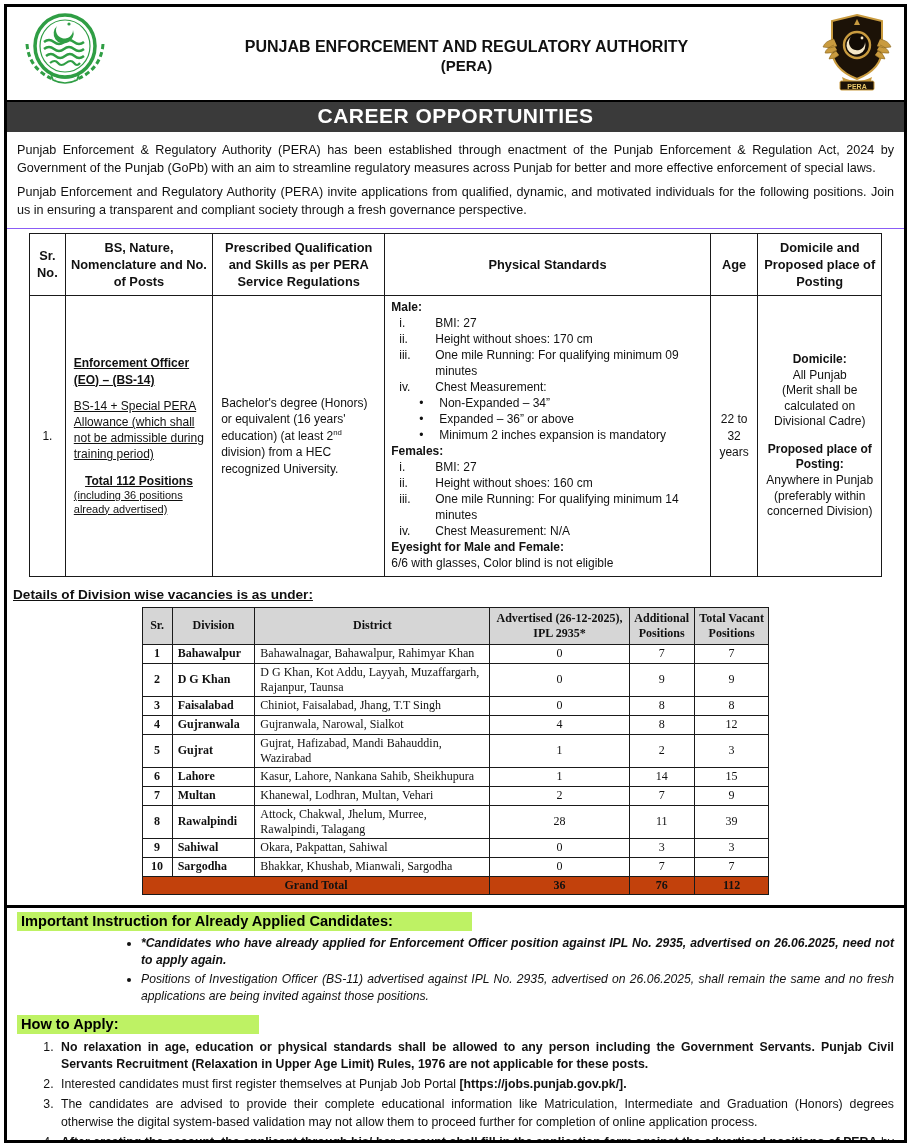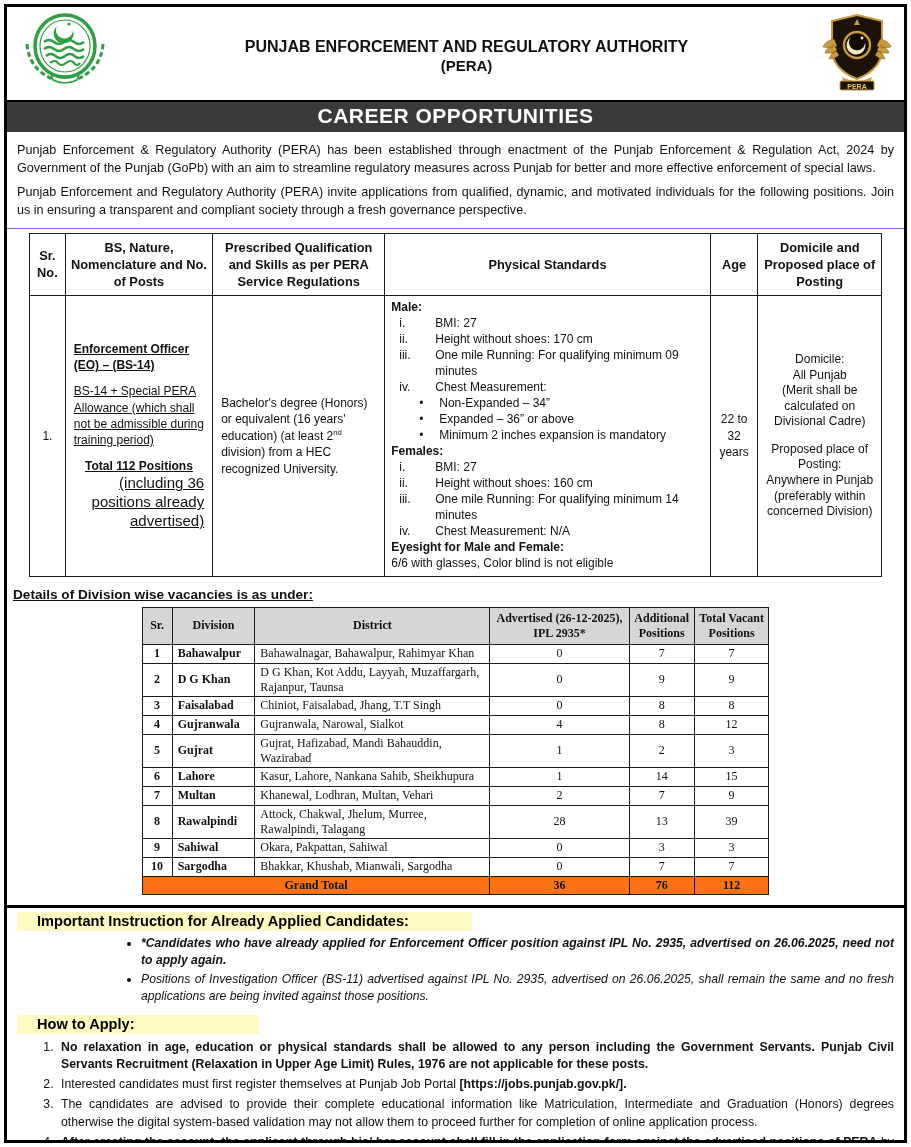--- a/index.html
+++ b/index.html
@@ -36,53 +36,53 @@
   .pos-table th, .pos-table td { border:1.6px solid #1a1a1a; font-size:12px; vertical-align:middle; }
   .pos-table th { font-size:12.8px; font-weight:bold; padding:5px 3px; text-align:center; line-height:1.35;}
   .pos-table col.c1 { width:4.2%; }  .pos-table col.c2 { width:17.3%; }
   .pos-table col.c3 { width:20.2%; } .pos-table col.c4 { width:38.2%; }
   .pos-table col.c5 { width:5.6%; }  .pos-table col.c6 { width:14.5%; }
   .cell-sr { text-align:center; }
   .cell-post { padding:6px 8px; line-height:1.35;text-decoration:underline; }
   .cell-post .title { font-weight:bold; margin-bottom:10px; }
   .cell-post .allow { margin-bottom:10px; }
   .cell-post .total { font-weight:bold; text-align:center; }
-  .cell-post .total-note { text-align:right; font-size:15px; line-height:1.25;}
+  .cell-post .total-note { text-align:left; font-size:11px; line-height:1.25;}
   .cell-qual { padding:6px 8px; line-height:1.38; }
   .cell-phys { padding:4px 6px 4px 6px; line-height:1.33; vertical-align:top;}
   .ph-label { font-weight:bold; }
   ol.roman { margin:0; padding:0; list-style:none; counter-reset:r; }
   ol.roman li { counter-increment:r; display:flex; }
   ol.roman li::before { content:counter(r, lower-roman) "."; flex:none; width:36px; padding-left:8px; }
   ul.disc { margin:0; padding:0; list-style:none; }
   ul.disc li { display:flex; }
   ul.disc li::before { content:"•"; flex:none; width:20px; margin-left:28px; }
   .cell-age { text-align:center; line-height:1.4; padding:2px;}
   .cell-dom { text-align:center; padding:4px 6px; line-height:1.3; }
-  .cell-dom .b-line { font-weight:normal; }
+  .cell-dom .b-line { font-weight:bold; }
   .cell-dom .gap { height:12px; }
   
   .div-heading { font-size:13.6px; font-weight:bold; text-decoration:underline; margin:2px 0 5px 6px; }
   .div-table { width:70%; margin:0 auto 10px; font-family:"Liberation Serif", serif; table-layout:fixed;}
   .div-table th, .div-table td { border:1.4px solid #1a1a1a; font-size:12px; padding:1px 2px; }
   .div-table th { background:#d6d6d6; text-align:center; font-weight:bold; line-height:1.25; padding:3px 2px;}
   .div-table col.d1 { width:4.8%; } .div-table col.d2 { width:13.2%; }
   .div-table col.d3 { width:37.5%; } .div-table col.d4 { width:22.2%; }
   .div-table col.d5 { width:10.4%; } .div-table col.d6 { width:11.9%; }
   .div-table tbody td { text-align:center; height:19px;}
   .div-table tbody td:nth-child(1) { font-weight:bold; }
   .div-table tbody td:nth-child(2) { font-weight:bold; text-align:left; padding-left:5px; }
   .div-table tbody td:nth-child(3) { text-align:left; padding-left:5px; }
-  .div-table .total-row td { background:#f97316; font-weight:bold; text-align:center; }
+  .div-table .total-row td { background:#c2410c; font-weight:bold; text-align:center; }
   
   .divider { border-top:3px solid #000; }
   .section { padding:1px 10px 2px; }
   .sec-heading {
-    display:inline-block; background:#fef9c3; color:#000;
-    font-size:14.6px; font-weight:bold; padding:1px 8px 2px 20px; margin:3px 0 2px;
+    display:inline-block; background:#bef264; color:#000;
+    font-size:14.6px; font-weight:bold; padding:1px 8px 2px 4px; margin:3px 0 2px;
   }
   .sec-heading.w1 { min-width:455px; } .sec-heading.w2 { min-width:242px; }
   ul.bullets { margin:2px 0 4px; padding-left:124px;font-style:italic; }
   ul.bullets li { font-size:12.2px; line-height:1.4; margin:2px 0; text-align:justify;}
   ul.bullets li:first-child { font-weight:bold; }
   ol.numbered { margin:2px 0 2px; padding-left:40px; }
   ol.numbered li { font-size:12.3px; line-height:1.4; margin:3px 0; text-align:justify; padding-left:4px;}
   .b { font-weight:bold; }
   sup { font-size:0.65em; }
 </style>
@@ -275,21 +275,21 @@
           <td>Khanewal, Lodhran, Multan, Vehari</td>
           <td>2</td>
           <td>7</td>
           <td>9</td>
         </tr>
         <tr>
           <td>8</td>
           <td>Rawalpindi</td>
           <td>Attock, Chakwal, Jhelum, Murree, Rawalpindi, Talagang</td>
           <td>28</td>
-          <td>13</td>
+          <td>11</td>
           <td>39</td>
         </tr>
         <tr>
           <td>9</td>
           <td>Sahiwal</td>
           <td>Okara, Pakpattan, Sahiwal</td>
           <td>0</td>
           <td>3</td>
           <td>3</td>
         </tr>

